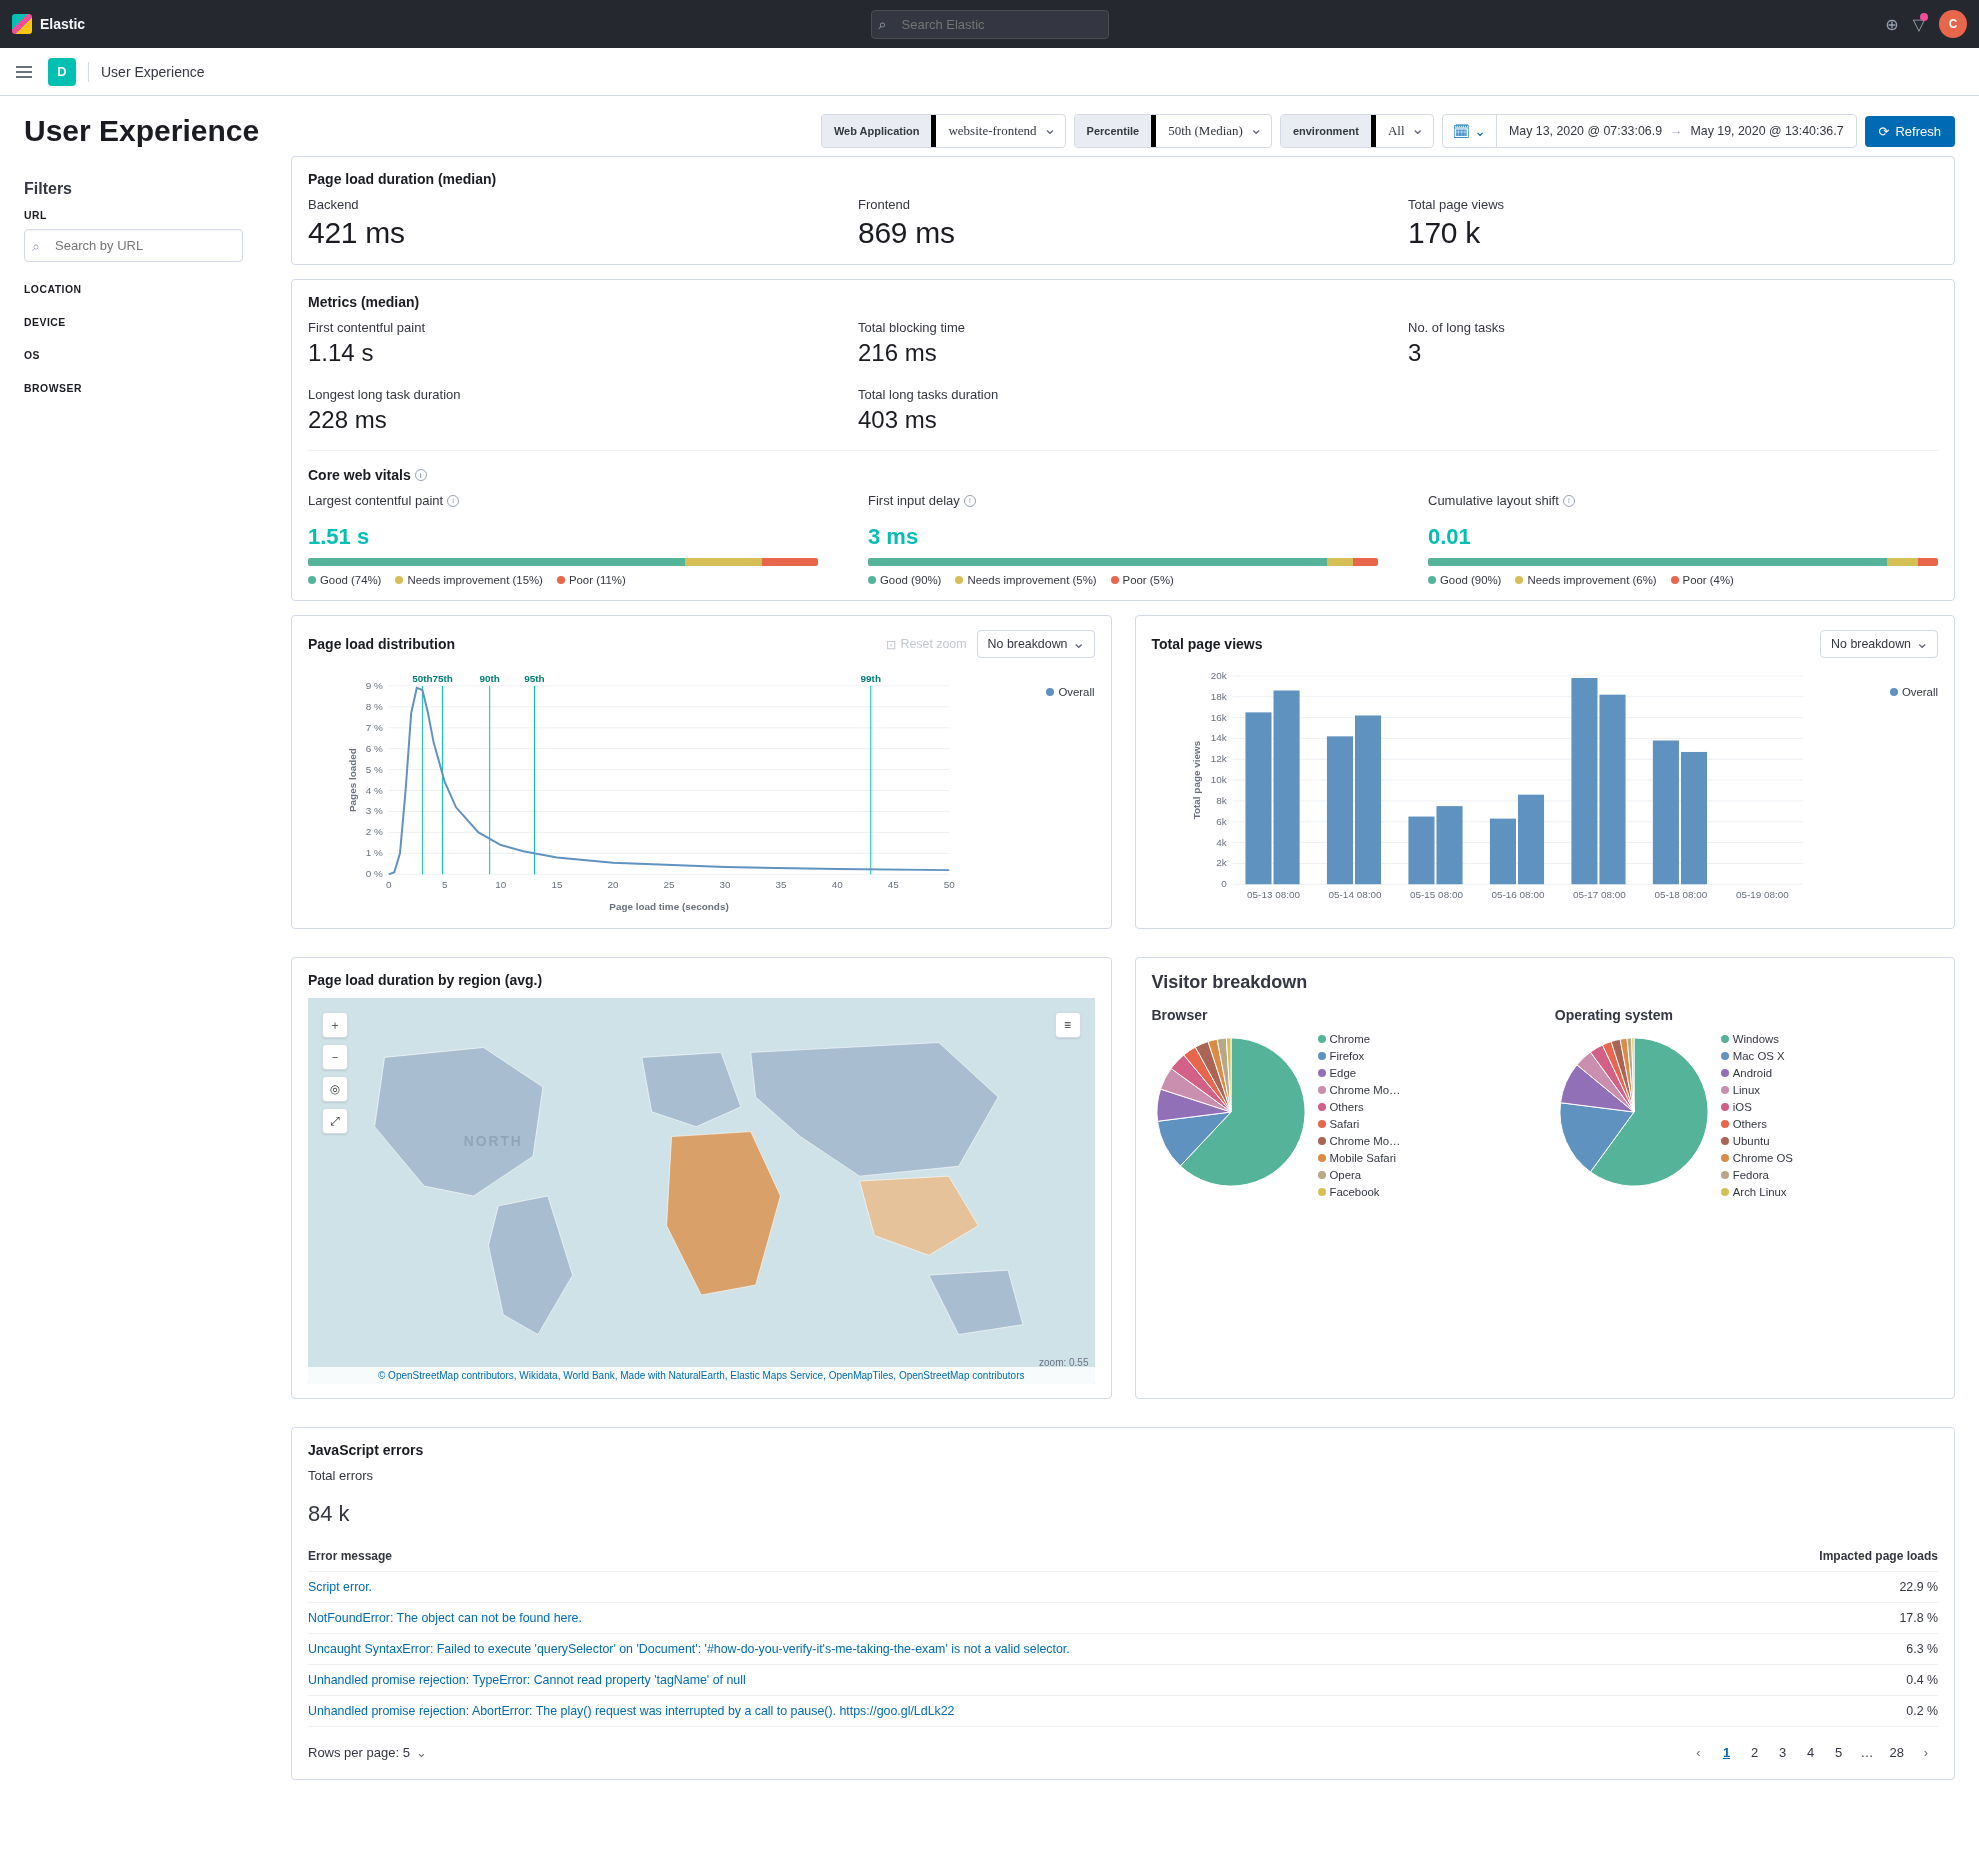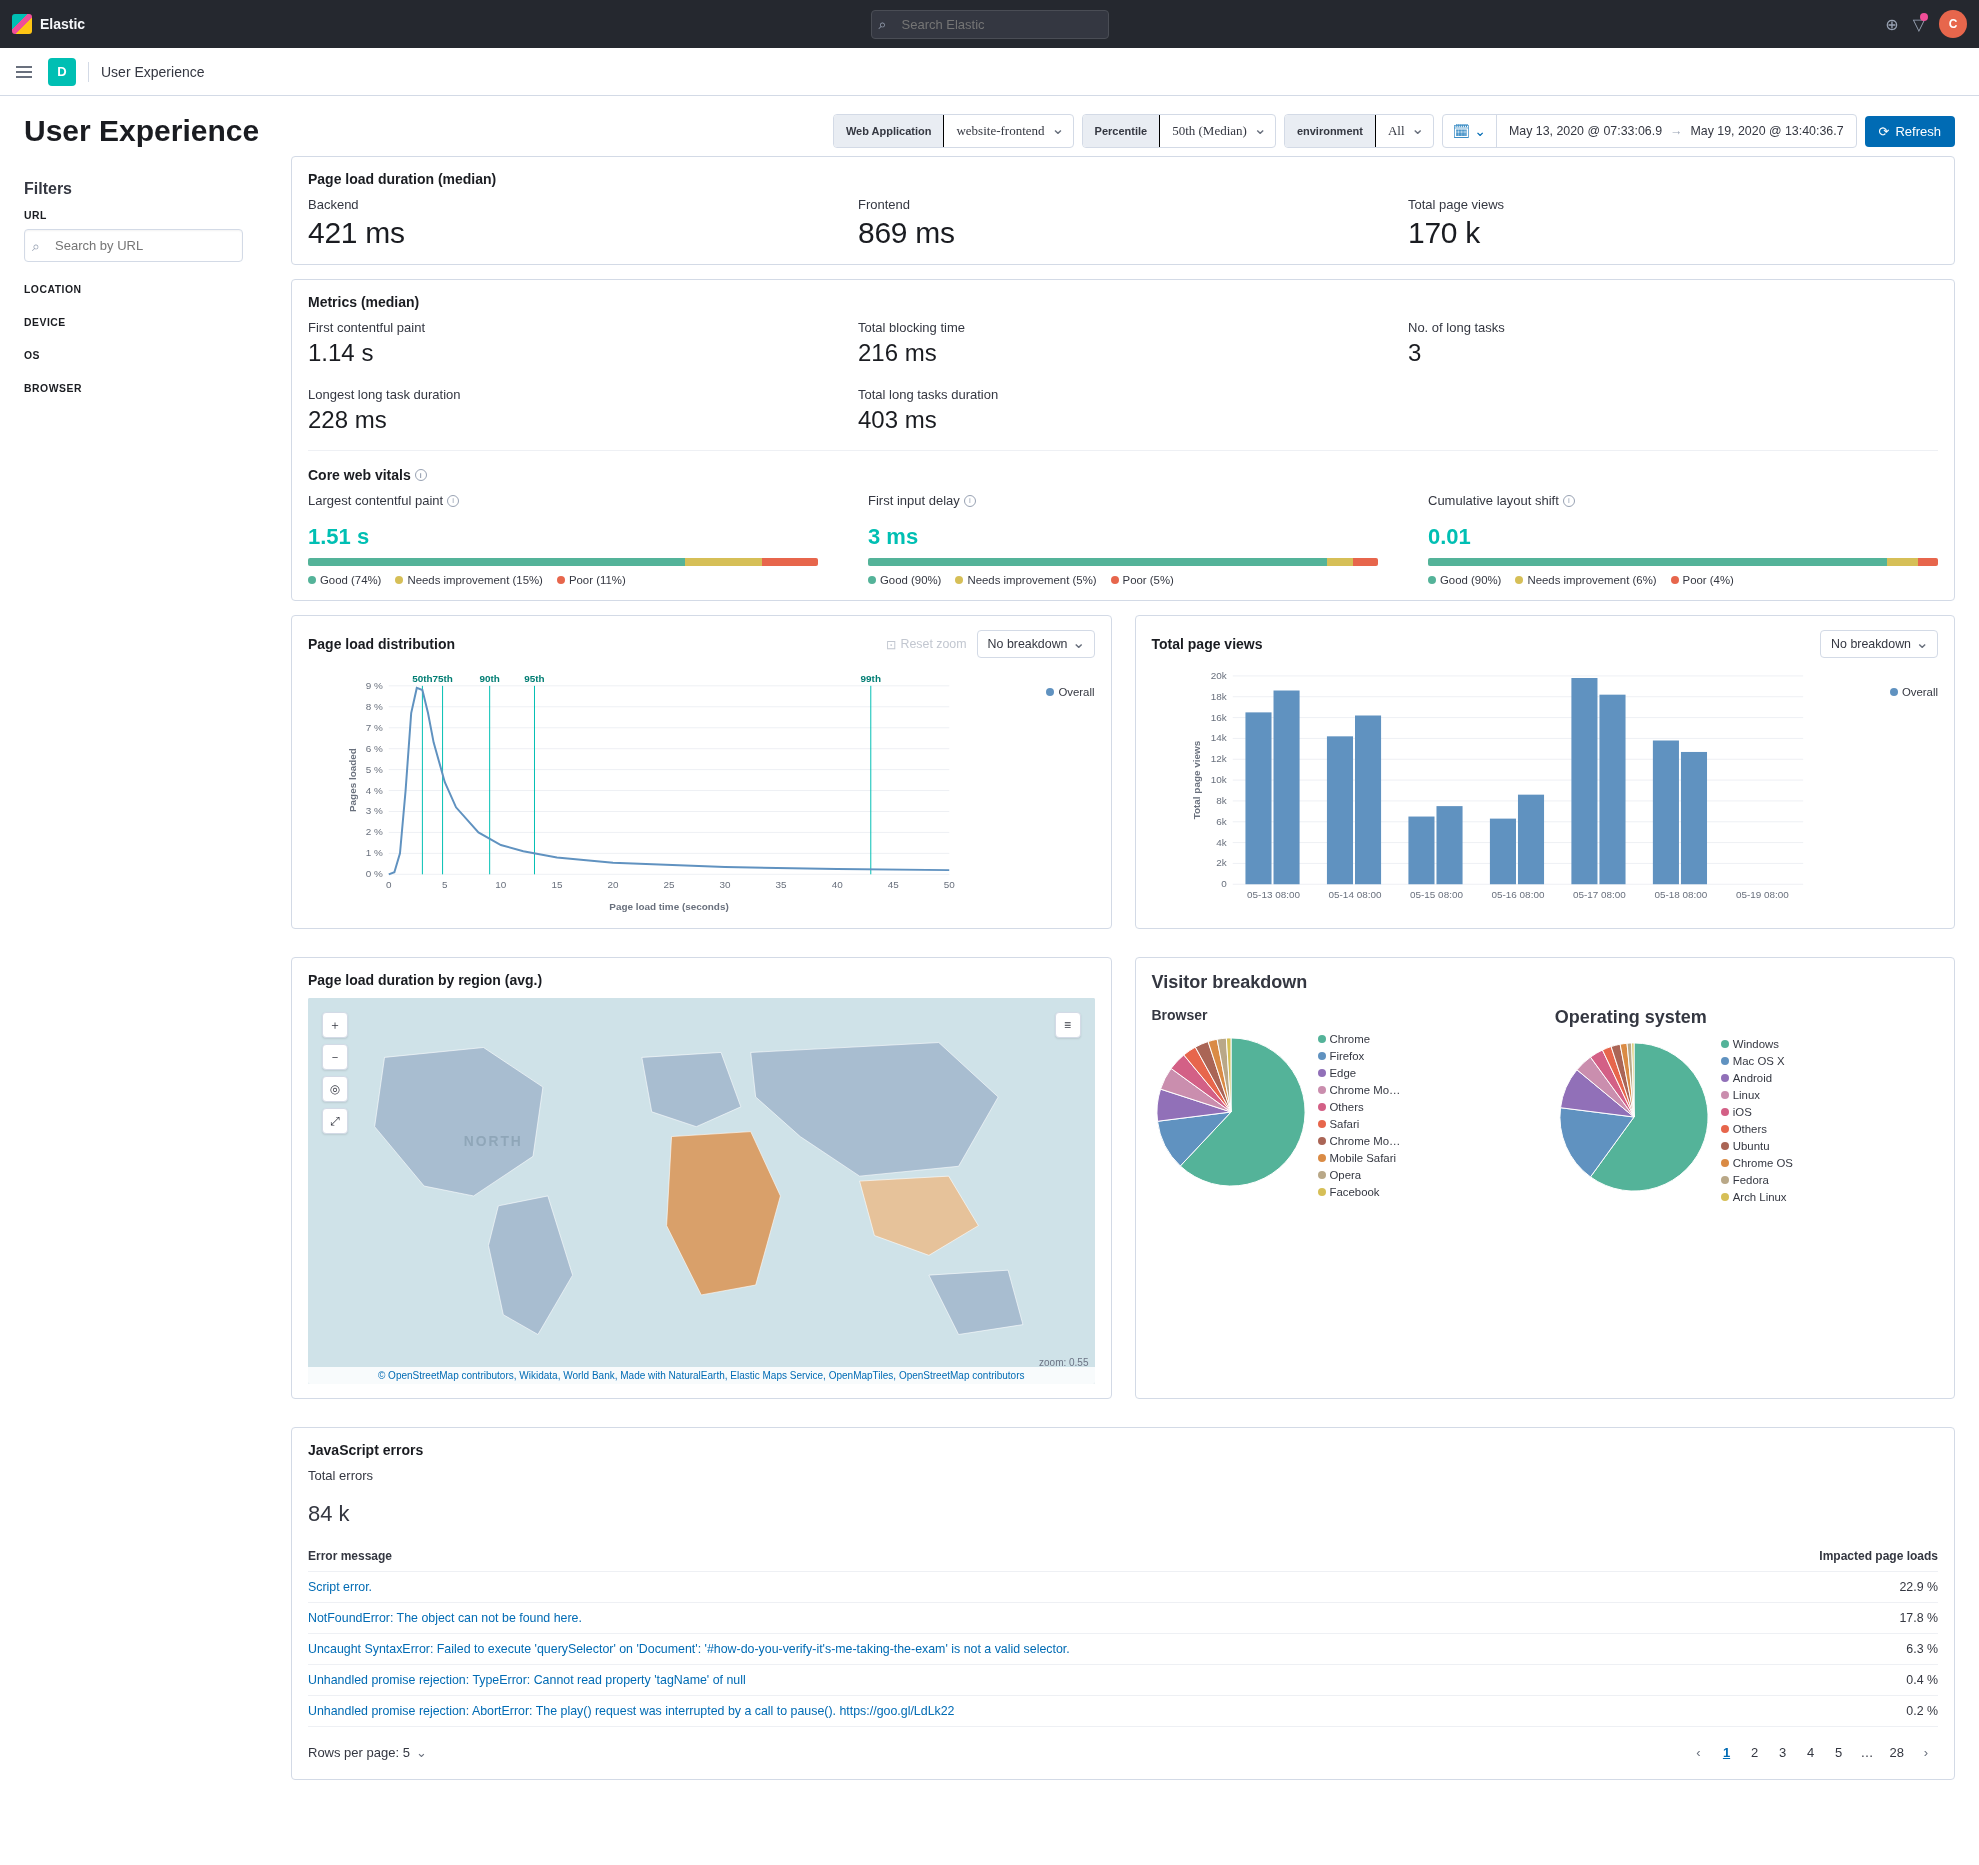--- a/index.html
+++ b/index.html
@@ -21,21 +21,21 @@
 .app-badge { width: 28px; height: 28px; border-radius: 4px; background: #00bfb3; color: #fff; display: flex; align-items: center; justify-content: center; font-weight: 700; font-size: 13px; }
 .subbar .divider { width: 1px; height: 20px; background: #d3dae6; }
 .breadcrumb { color: #343741; font-size: 14px; }
 .layout { display: flex; }
 .sidebar { width: 267px; padding: 24px 24px 0 24px; flex-shrink: 0; }
 .main { flex: 1; padding: 0 24px 24px 24px; min-width: 0; }
 .page-header { display: flex; align-items: center; justify-content: space-between; padding: 18px 0 8px 0; gap: 16px; }
 .page-title { font-size: 30px; font-weight: 700; color: #1a1c21; flex-shrink: 0; }
 .header-controls { display: flex; align-items: center; gap: 8px; flex-wrap: wrap; justify-content: flex-end; }
 .combo { display: flex; border: 1px solid #d3dae6; border-radius: 4px; overflow: hidden; height: 34px; }
-.combo .lbl { background: #e9edf3; padding: 0 12px; display: flex; align-items: center; font-size: 11px; color: #343741; font-weight: 600; border-right: 1px solid #000000; }
+.combo .lbl { background: #e9edf3; padding: 0 12px; display: flex; align-items: center; font-size: 11px; color: #343741; font-weight: 600; border-right: 5px solid #000000; }
 .combo .val { padding: 0 28px 0 12px; display: flex; align-items: center; font-size: 13px; color: #343741; position: relative; cursor: pointer; font-family: Liberation Serif, serif; }
 .combo .val::after { content: "⌄"; position: absolute; right: 8px; color: #69707d; font-size: 16px; top: 4px; }
 .dt-picker { display: flex; align-items: center; height: 34px; border: 1px solid #d3dae6; border-radius: 4px; }
 .dt-picker .cal { padding: 0 10px; border-right: 1px solid #d3dae6; height: 100%; display: flex; align-items: center; color: #006bb4; cursor: pointer; }
 .dt-picker .range { padding: 0 12px; font-size: 12.4px; color: #343741; display: flex; align-items: center; gap: 8px; }
 .refresh-btn { background: #006bb4; color: #fff; border: none; border-radius: 4px; padding: 8px 14px; font-size: 13px; font-weight: 500; cursor: pointer; display: flex; align-items: center; gap: 6px; }
 .filters-title { font-size: 16px; font-weight: 700; margin-bottom: 12px; }
 .filter-section { margin-bottom: 22px; }
 .filter-label { font-size: 10.4px; font-weight: 700; letter-spacing: 0.05em; color: #1a1c21; margin-bottom: 8px; }
 .filter-input { width: 100%; border: 1px solid #d3dae6; border-radius: 4px; padding: 8px 10px 8px 30px; font-size: 13px; box-shadow: 0 1px 2px rgba(0,0,0,0.05) inset; }
@@ -455,21 +455,21 @@
                   <div><span class="dot" style="background:#d36086"></span>Others</div>
                   <div><span class="dot" style="background:#e7664c"></span>Safari</div>
                   <div><span class="dot" style="background:#aa6556"></span>Chrome Mo…</div>
                   <div><span class="dot" style="background:#da8b45"></span>Mobile Safari</div>
                   <div><span class="dot" style="background:#b9a888"></span>Opera</div>
                   <div><span class="dot" style="background:#d6bf57"></span>Facebook</div>
                 </div>
             </div>
           </div>
           <div>
-            <div style="font-size:18px;font-weight:700;margin-bottom:10px">Operating system</div>
+            <div style="font-size:14px;font-weight:700;margin-bottom:10px">Operating system</div>
             <div class="pie-container">
               <svg id="pie-os" width="158" height="158" viewBox="0 0 160 160">
                   <path d="M80,80 L80,5 A75,75 0 1 1 35.91610607806452,140.67627457812105 Z" fill="#54b399" stroke="#fff" stroke-width="1"></path>
                   <path d="M80,80 L35.91610607806452,140.67627457812105 A75,75 0 0 1 5.591397401414156,70.60000748267721 Z" fill="#6092c0" stroke="#fff" stroke-width="1"></path>
                   <path d="M80,80 L5.591397401414156,70.60000748267721 A75,75 0 0 1 22.211506791815808,32.19320076884828 Z" fill="#9170b8" stroke="#fff" stroke-width="1"></path>
                   <path d="M80,80 L22.211506791815808,32.19320076884828 A75,75 0 0 1 35.91610607806451,19.323725421878947 Z" fill="#ca8eae" stroke="#fff" stroke-width="1"></path>
                   <path d="M80,80 L35.91610607806451,19.323725421878947 A75,75 0 0 1 48.06655313261953,12.137971065048546 Z" fill="#d36086" stroke="#fff" stroke-width="1"></path>
                   <path d="M80,80 L48.06655313261953,12.137971065048546 A75,75 0 0 1 56.82372542187893,8.670761277863491 Z" fill="#e7664c" stroke="#fff" stroke-width="1"></path>
                   <path d="M80,80 L56.82372542187893,8.670761277863491 A75,75 0 0 1 65.94640140607059,6.328456195348366 Z" fill="#aa6556" stroke="#fff" stroke-width="1"></path>
                   <path d="M80,80 L65.94640140607059,6.328456195348366 A75,75 0 0 1 72.94187650111132,5.332852654769013 Z" fill="#da8b45" stroke="#fff" stroke-width="1"></path>

